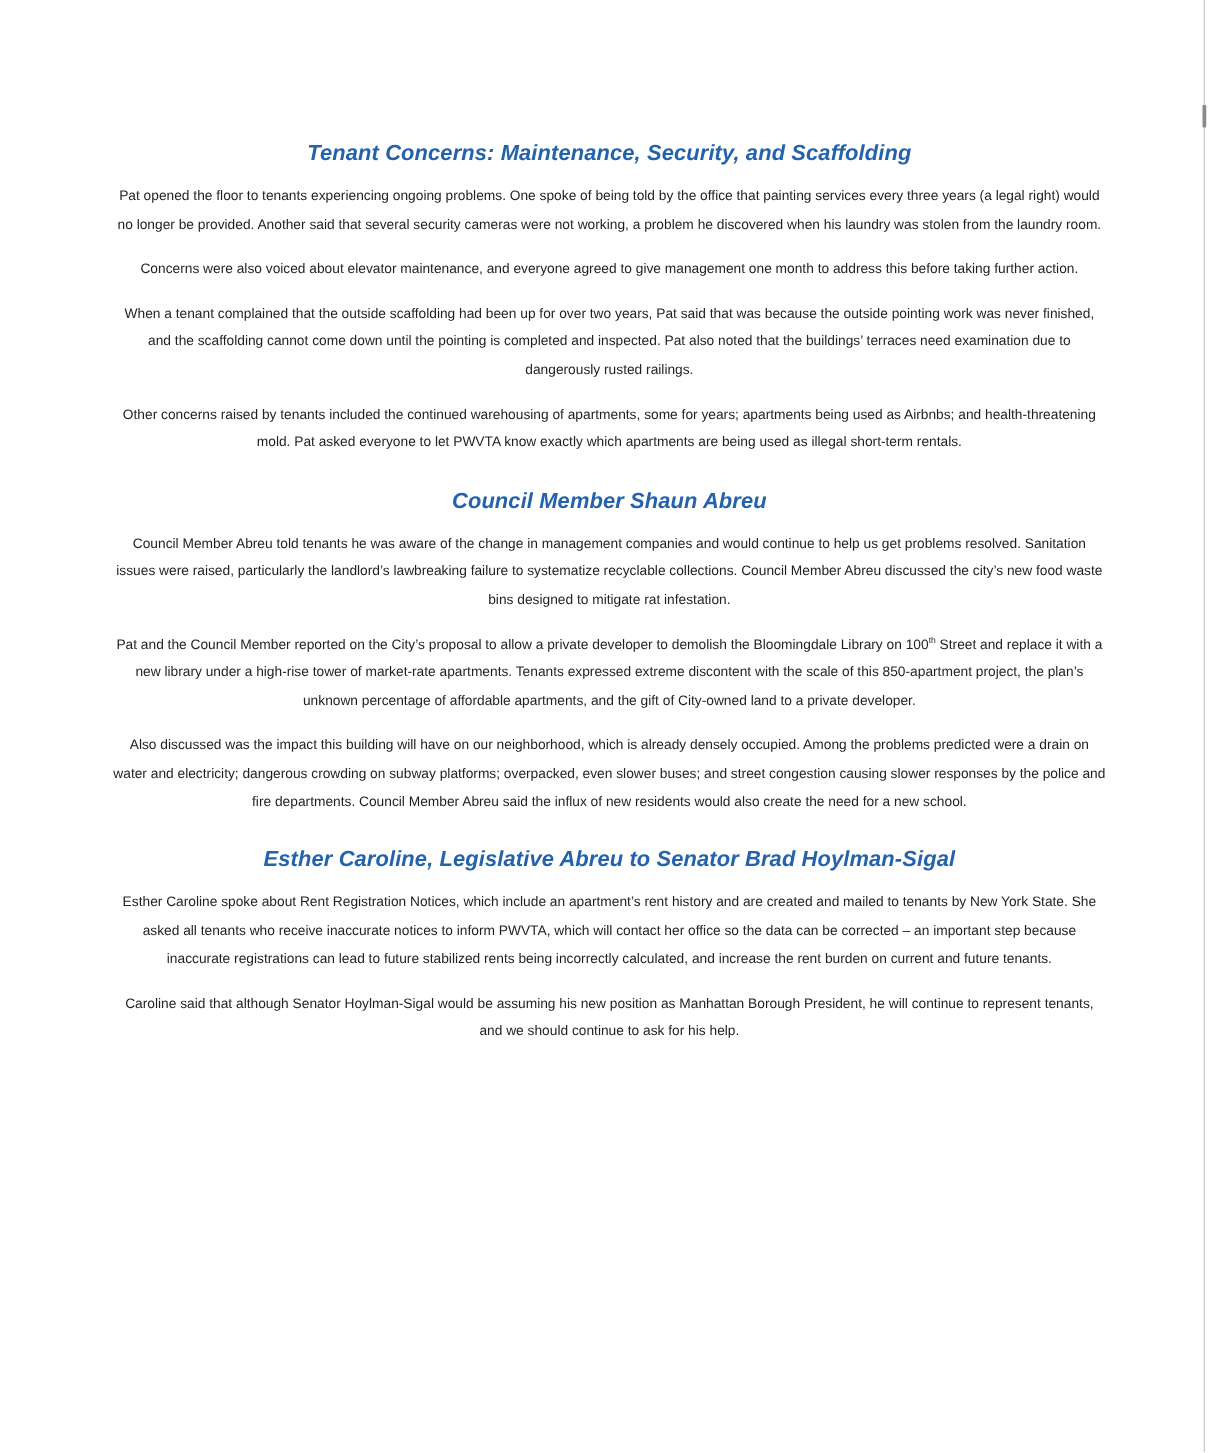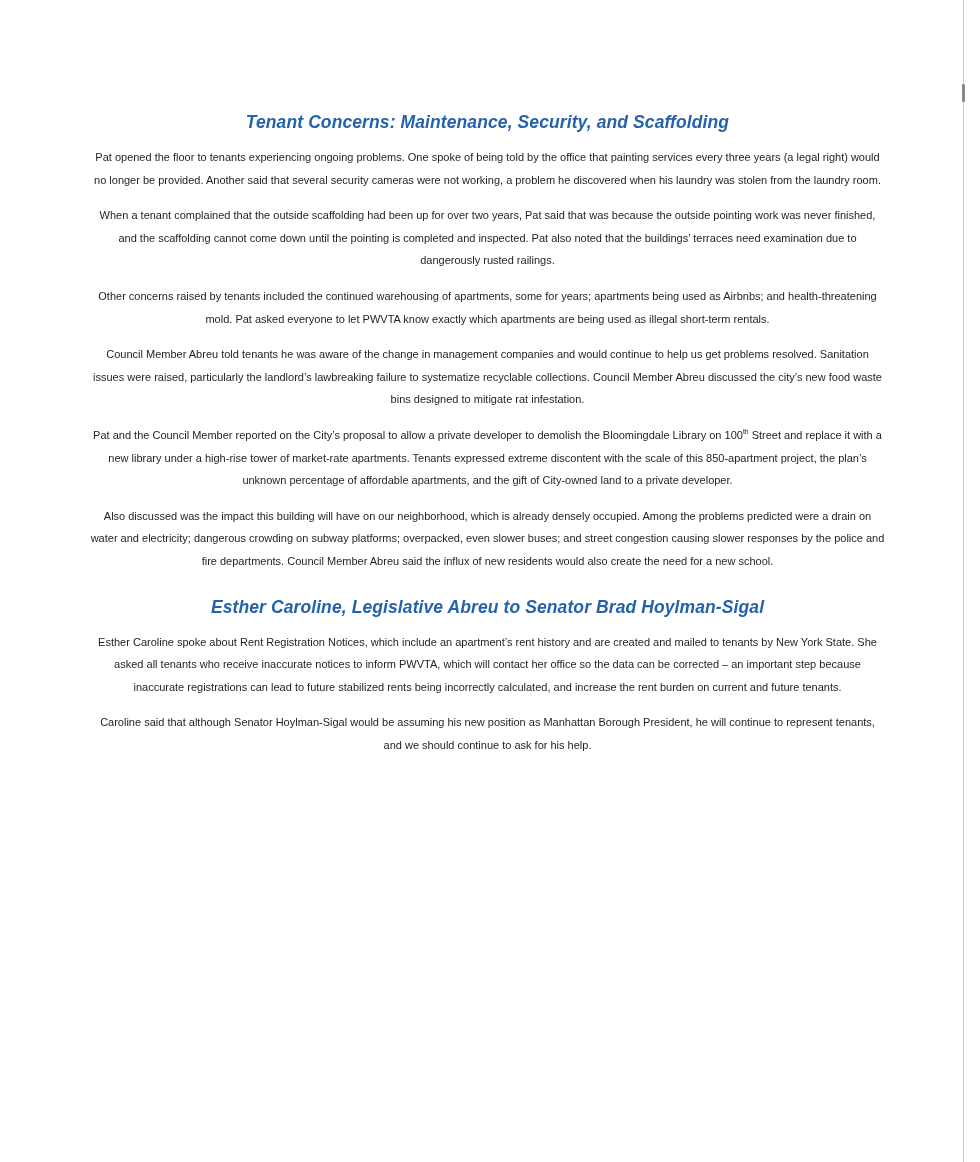--- a/index.html
+++ b/index.html
@@ -66,23 +66,25 @@
   }
 </style>
 </head>
 <body>
 
 <div class="page">
   <div class="content">
 
     <h2 class="section-heading first">Tenant Concerns: Maintenance, Security, and Scaffolding</h2>
     <p class="body-para">Pat opened the floor to tenants experiencing ongoing problems. One spoke of being told by the office that painting services every three years (a legal right) would no longer be provided. Another said that several security cameras were not working, a problem he discovered when his laundry was stolen from the laundry room.</p>
+    <p class="body-para">Concerns were also voiced about elevator maintenance, and everyone agreed to give management one month to address this before taking further action.</p>
     <p class="body-para">When a tenant complained that the outside scaffolding had been up for over two years, Pat said that was because the outside pointing work was never finished, and the scaffolding cannot come down until the pointing is completed and inspected. Pat also noted that the buildings’ terraces need examination due to dangerously rusted railings.</p>
     <p class="body-para">Other concerns raised by tenants included the continued warehousing of apartments, some for years; apartments being used as Airbnbs; and health-threatening mold. Pat asked everyone to let PWVTA know exactly which apartments are being used as illegal short-term rentals.</p>
 
+    <h2 class="section-heading">Council Member Shaun Abreu</h2>
     <p class="body-para">Council Member Abreu told tenants he was aware of the change in management companies and would continue to help us get problems resolved. Sanitation issues were raised, particularly the landlord’s lawbreaking failure to systematize recyclable collections. Council Member Abreu discussed the city’s new food waste bins designed to mitigate rat infestation.</p>
     <p class="body-para"><span>Pat and the Council Member reported on the City’s proposal to allow a private developer to demolish the Bloomingdale Library on 100</span><sup class="ord">th</sup><span> Street and replace it with a new library under a high-rise tower of market-rate apartments. Tenants expressed extreme discontent with the scale of this 850-apartment project, the plan’s unknown percentage of affordable apartments, and the gift of City-owned land to a private developer.</span></p>
     <p class="body-para">Also discussed was the impact this building will have on our neighborhood, which is already densely occupied. Among the problems predicted were a drain on water and electricity; dangerous crowding on subway platforms; overpacked, even slower buses; and street congestion causing slower responses by the police and fire departments. Council Member Abreu said the influx of new residents would also create the need for a new school.</p>
 
     <h2 class="section-heading">Esther Caroline, Legislative Abreu to Senator Brad Hoylman-Sigal</h2>
     <p class="body-para">Esther Caroline spoke about Rent Registration Notices, which include an apartment’s rent history and are created and mailed to tenants by New York State. She asked all tenants who receive inaccurate notices to inform PWVTA, which will contact her office so the data can be corrected – an important step because inaccurate registrations can lead to future stabilized rents being incorrectly calculated, and increase the rent burden on current and future tenants.</p>
     <p class="body-para">Caroline said that although Senator Hoylman-Sigal would be assuming his new position as Manhattan Borough President, he will continue to represent tenants, and we should continue to ask for his help.</p>
 
   </div>
 

